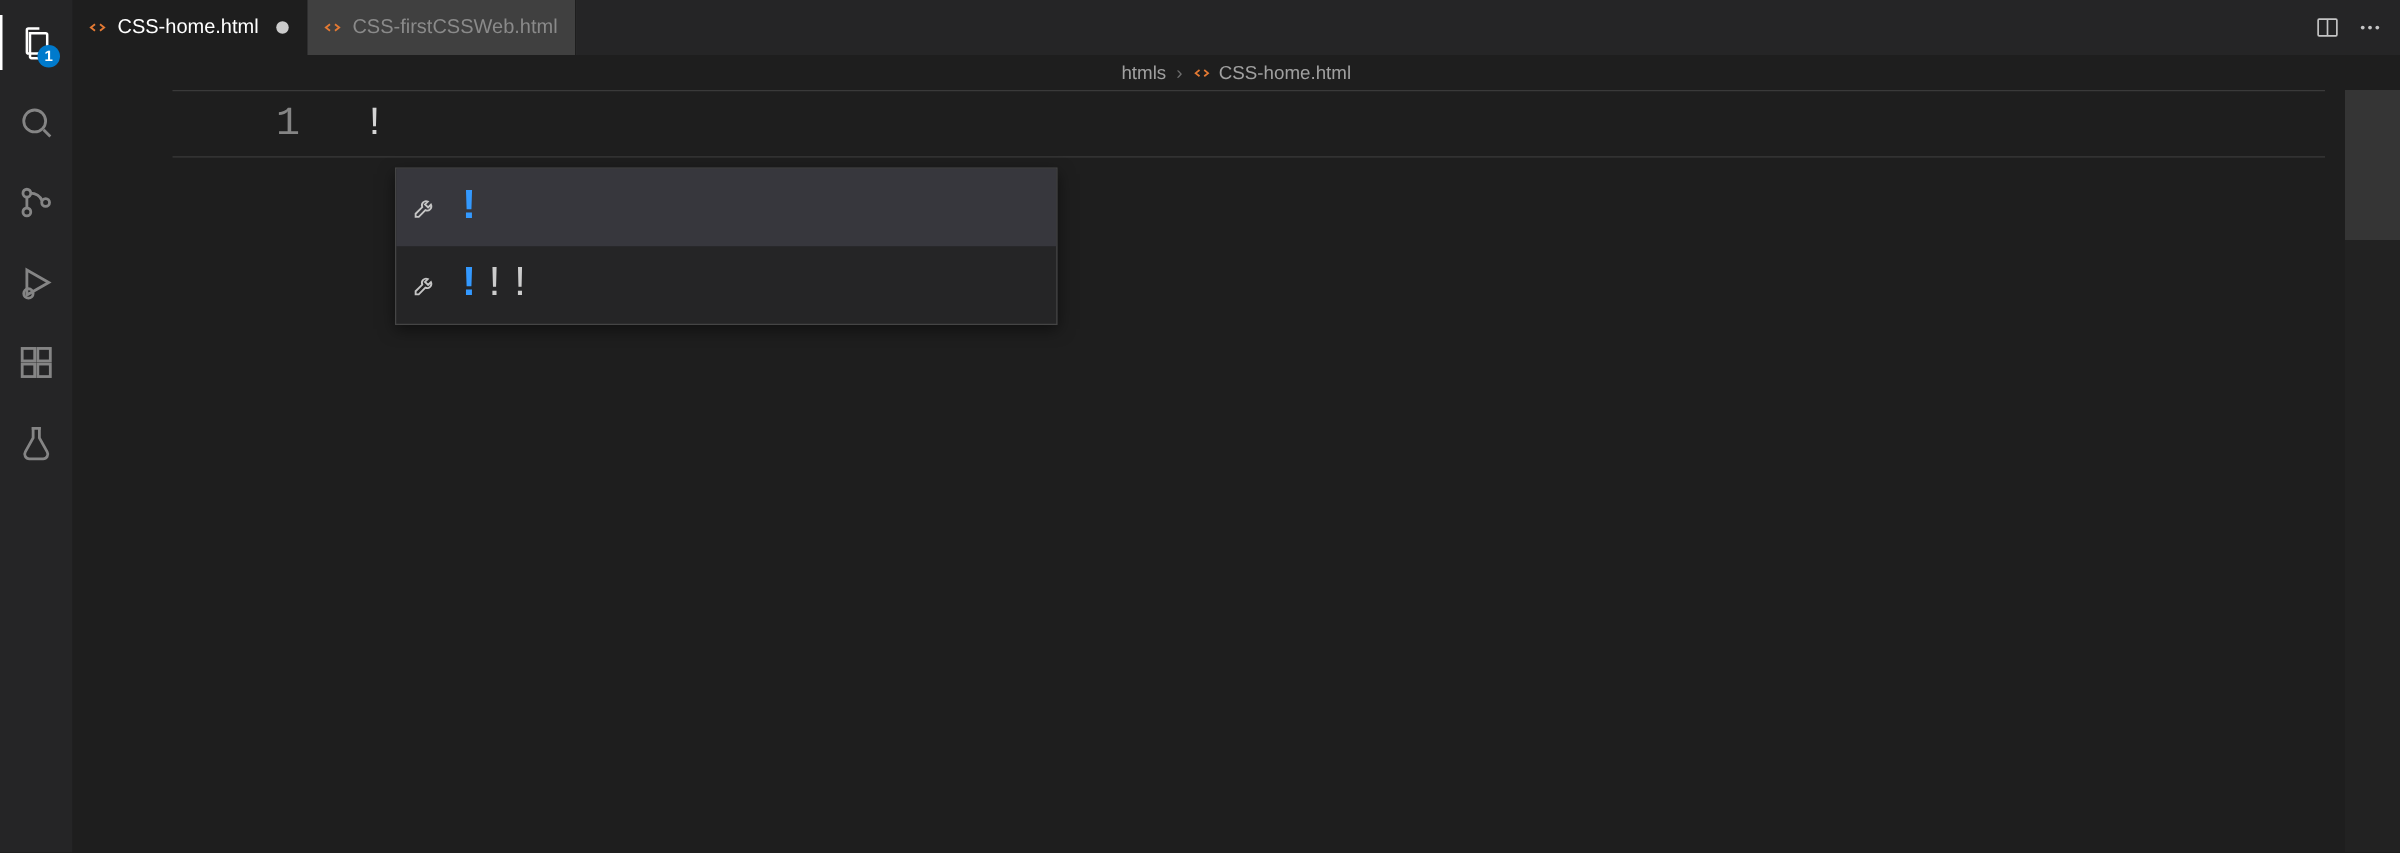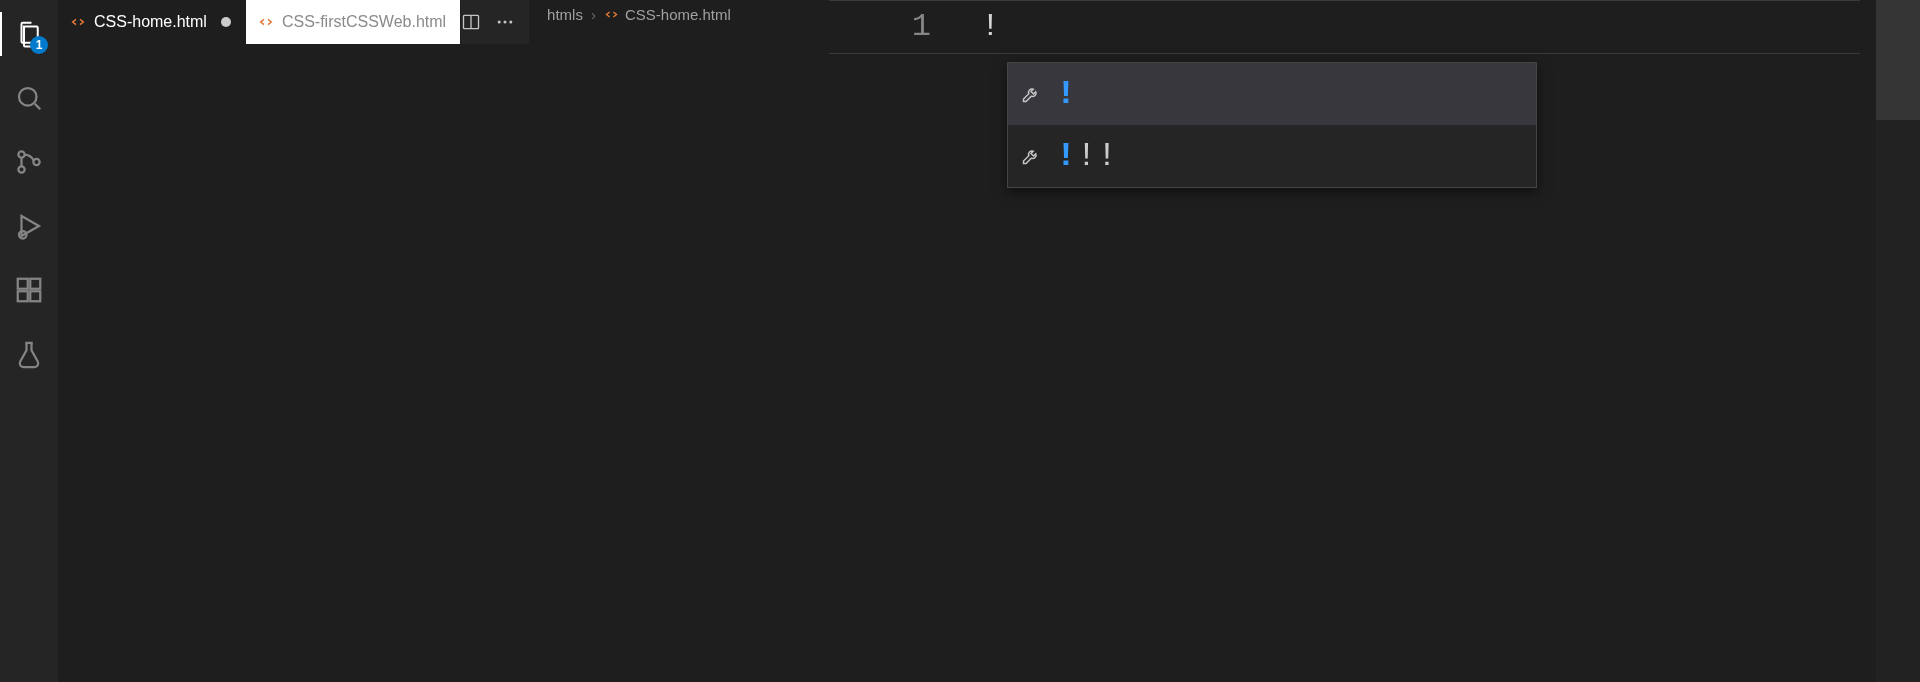--- a/index.html
+++ b/index.html
@@ -58,36 +58,37 @@
     height: 18px;
     font-size: 12px;
     line-height: 18px;
     text-align: center;
     font-weight: 600;
   }
   
   .main {
     flex: 1;
     display: flex;
+    flex-direction: column;
     min-width: 0;
   }
   .tabbar {
     display: flex;
     align-items: stretch;
     background: #252526;
     height: 44px;
   }
   .tab {
     display: flex;
     align-items: center;
     padding: 0 14px 0 12px;
     gap: 8px;
     font-size: 16px;
     color: #8a8a8a;
-    background: #ffffff;
+    background: #404040;
     border-right: 1px solid #1e1e1e;
     cursor: pointer;
     position: relative;
   }
   .tab.active {
     background: #1e1e1e;
     color: #ffffff;
   }
   .tab .file-icon { color: #e37933; display:flex; align-items:center; }
   .tab .file-icon svg { width:16px; height:16px; }
@@ -106,20 +107,21 @@
 
   
   .breadcrumb {
     display:flex; align-items:center;
     height: 28px;
     padding: 0 18px;
     font-size: 15px;
     color: #a0a0a0;
     gap: 6px;
     background:#1e1e1e;
+    justify-content:center;
   }
   .breadcrumb .sep { color:#6d6d6d; margin:0 2px; }
   .breadcrumb .file-icon { color:#e37933; display:flex; }
   .breadcrumb .file-icon svg { width:15px; height:15px; }
 
   
   .editor {
     flex:1;
     position:relative;
     background:#1e1e1e;

